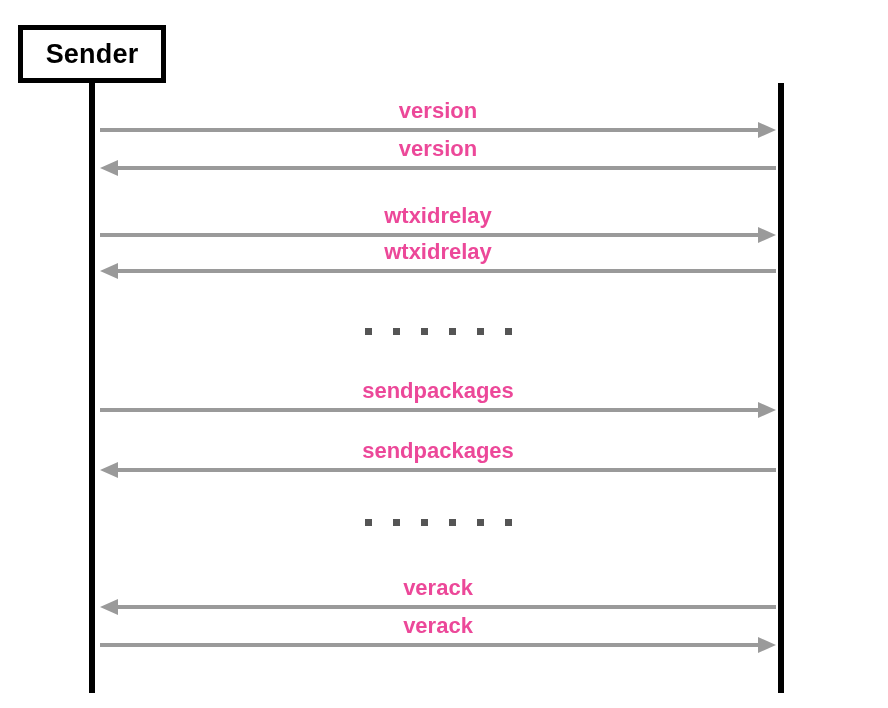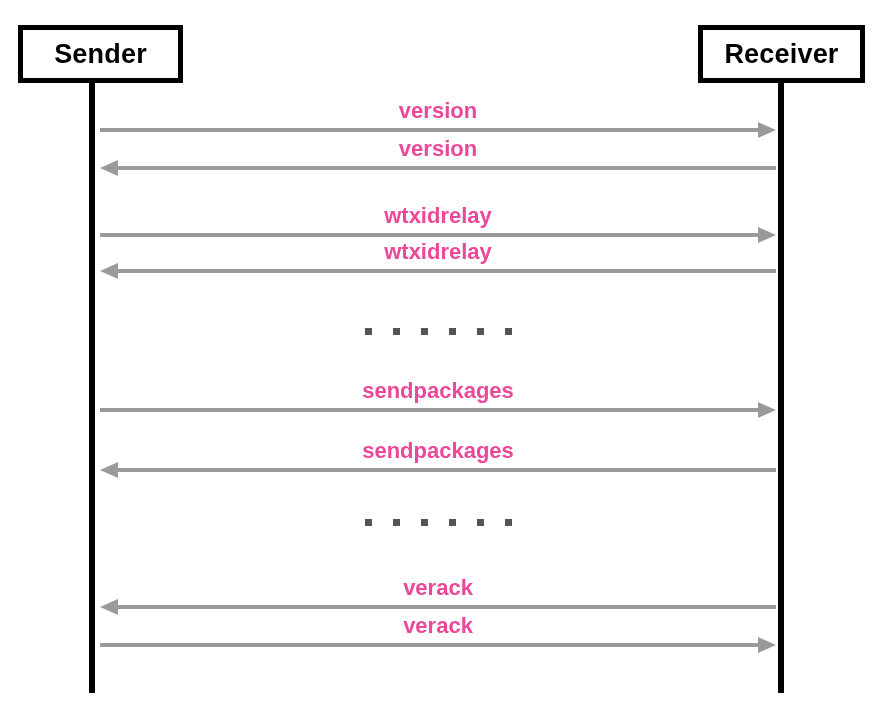--- a/index.html
+++ b/index.html
@@ -26,21 +26,21 @@
     background: #ffffff;
     display: flex;
     align-items: center;
     justify-content: center;
     font-weight: bold;
     font-size: 27px;
     color: #000000;
     letter-spacing: 0.2px;
     z-index: 3;
   }
-  #participant-sender  { left: 18px;  top: 25px; width: 165px; height: 58px; }
+  #participant-sender  { left: 18px;  top: 25px; width: 148px; height: 58px; }
   #participant-receiver{ left: 698px; top: 25px; width: 167px; height: 58px; }
 
   
   .lifeline {
     position: absolute;
     width: 6px;
     background: #000000;
     top: 83px;
     height: 610px;
     z-index: 2;
@@ -109,23 +109,20 @@
 
 <div id="canvas">
 
   <div class="lifeline" id="lifeline-sender"></div>
   <div class="lifeline" id="lifeline-receiver"></div>
 
   <div class="participant-box" id="participant-sender">
     <span>Sender</span>
   </div>
 
-  <div class="participant-box" id="participant-receiver">
-    <span>Receiver</span>
-  </div>
 
   <div class="message dir-right" style="top:128px">
     <div class="msg-label">version</div>
     <div class="msg-line"></div>
     <div class="msg-arrowhead"></div>
   </div>
 
   <div class="message dir-left" style="top:166px">
     <div class="msg-label">version</div>
     <div class="msg-line"></div>

